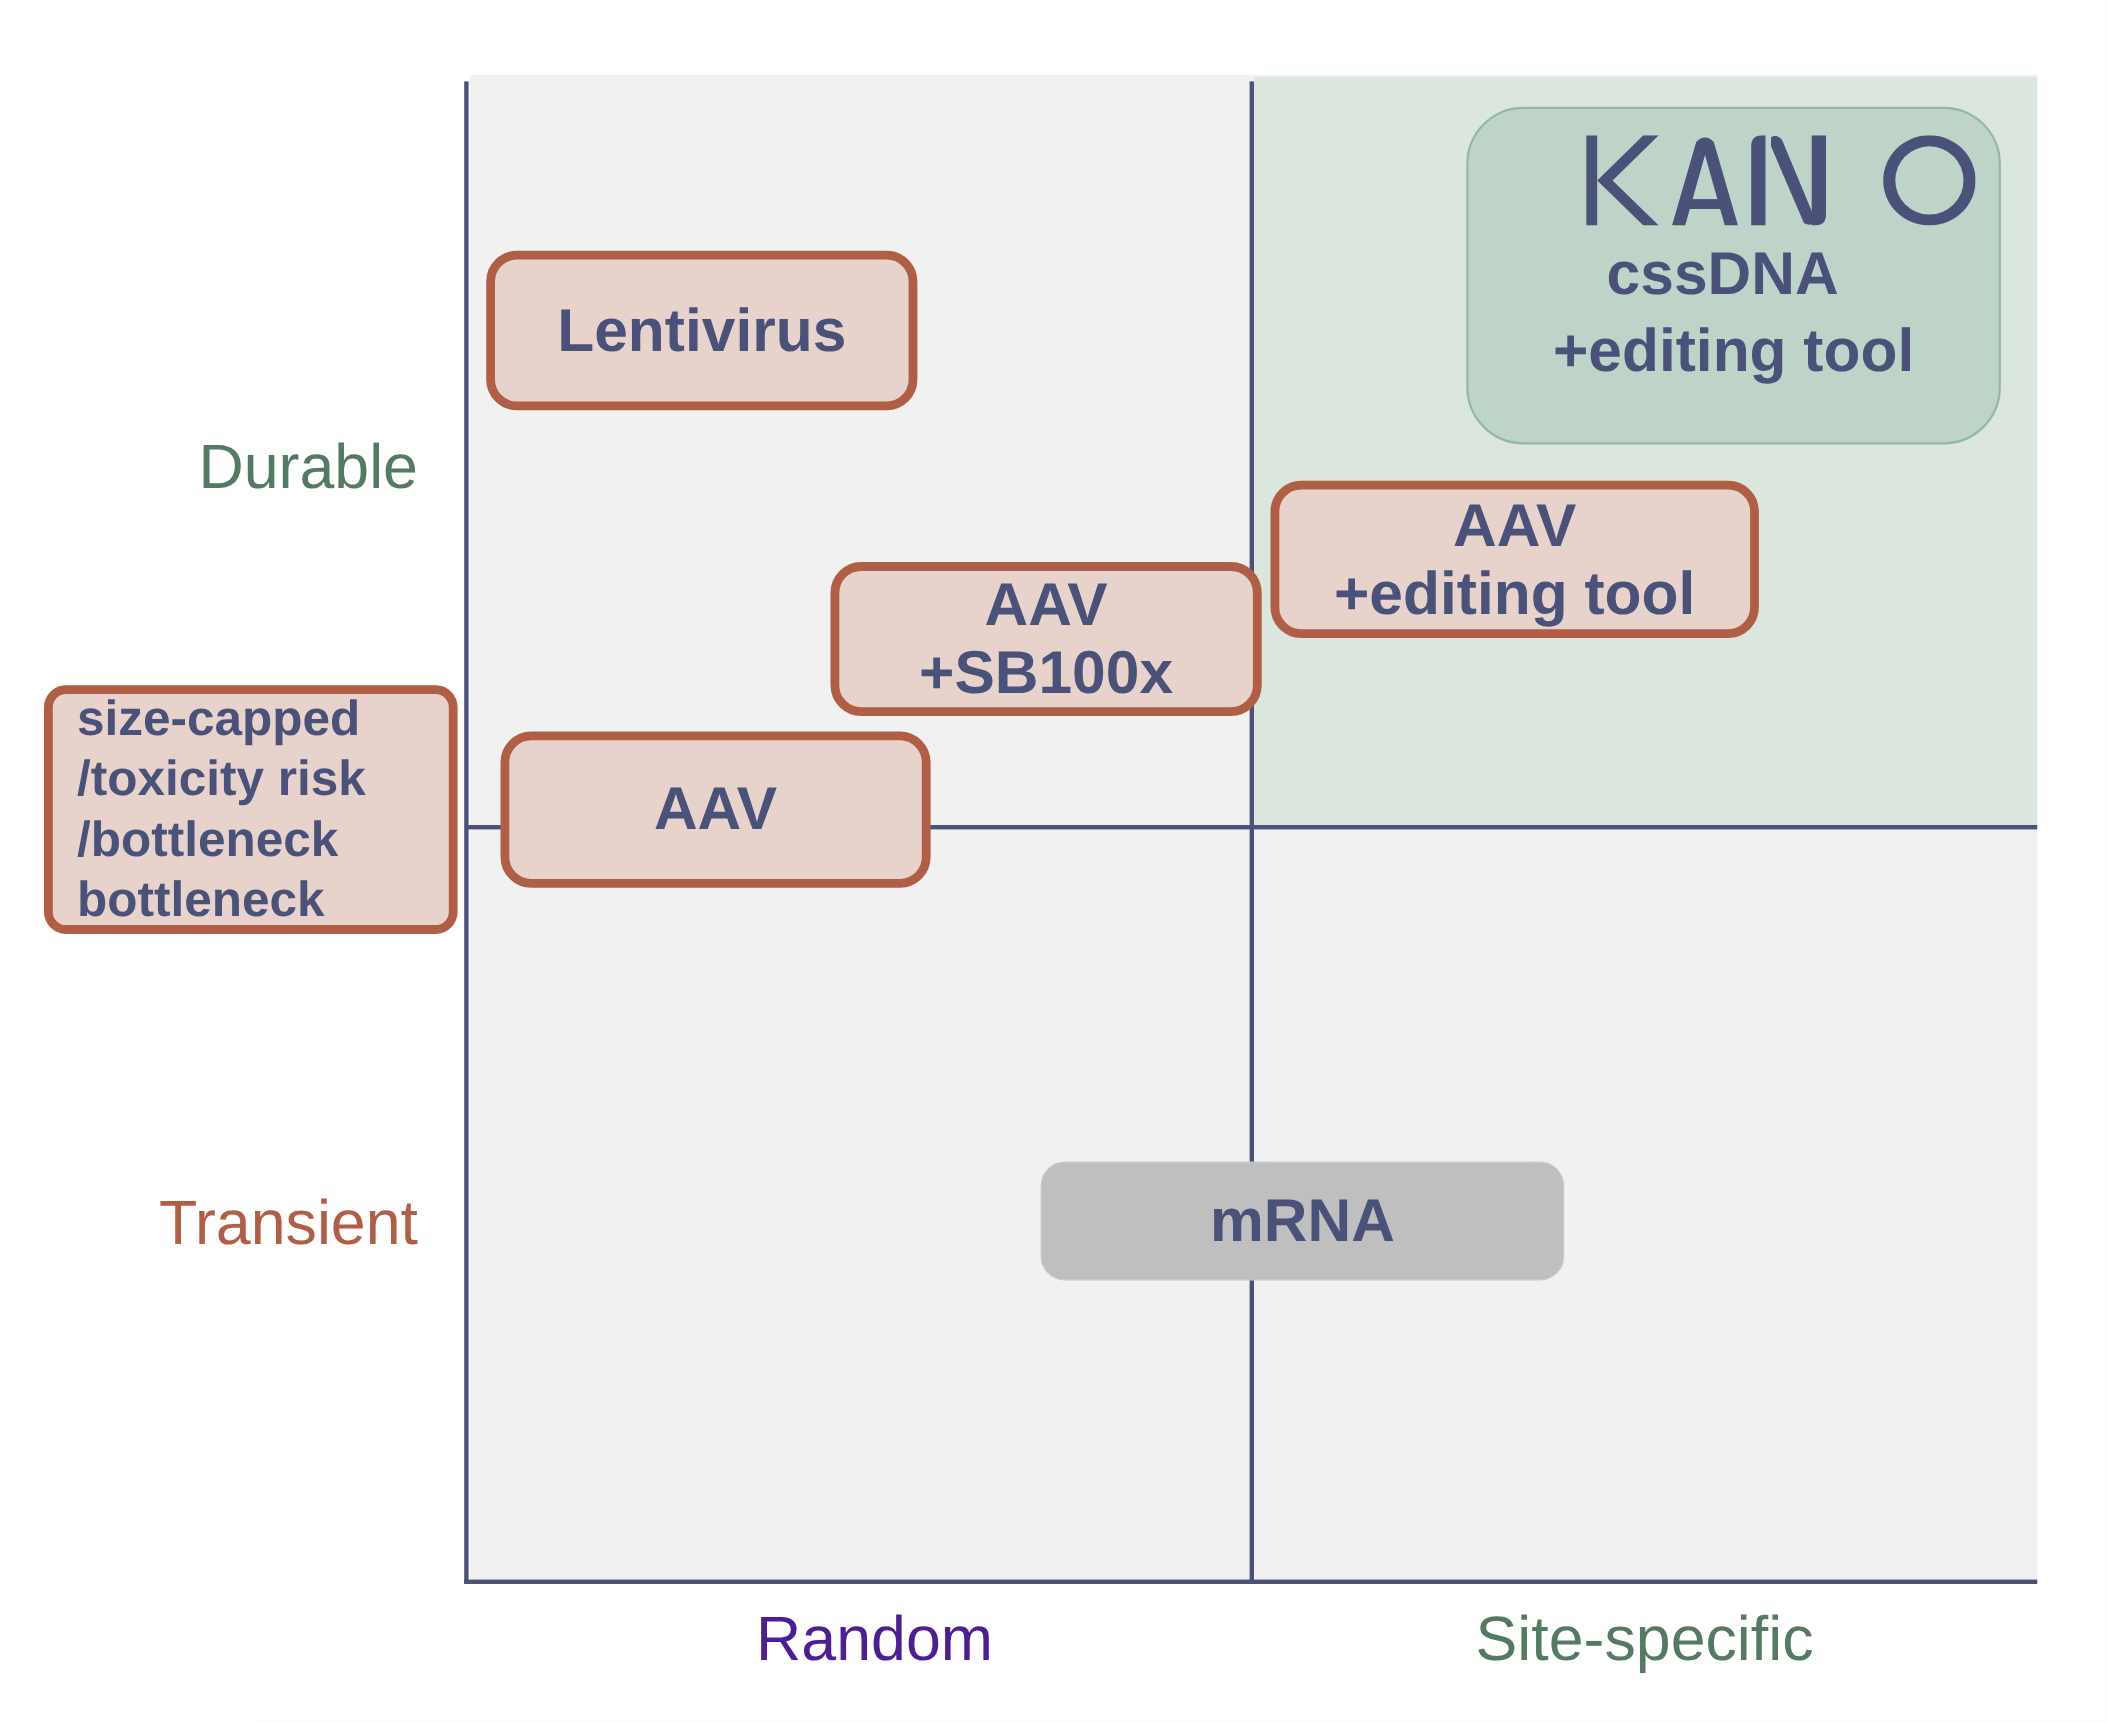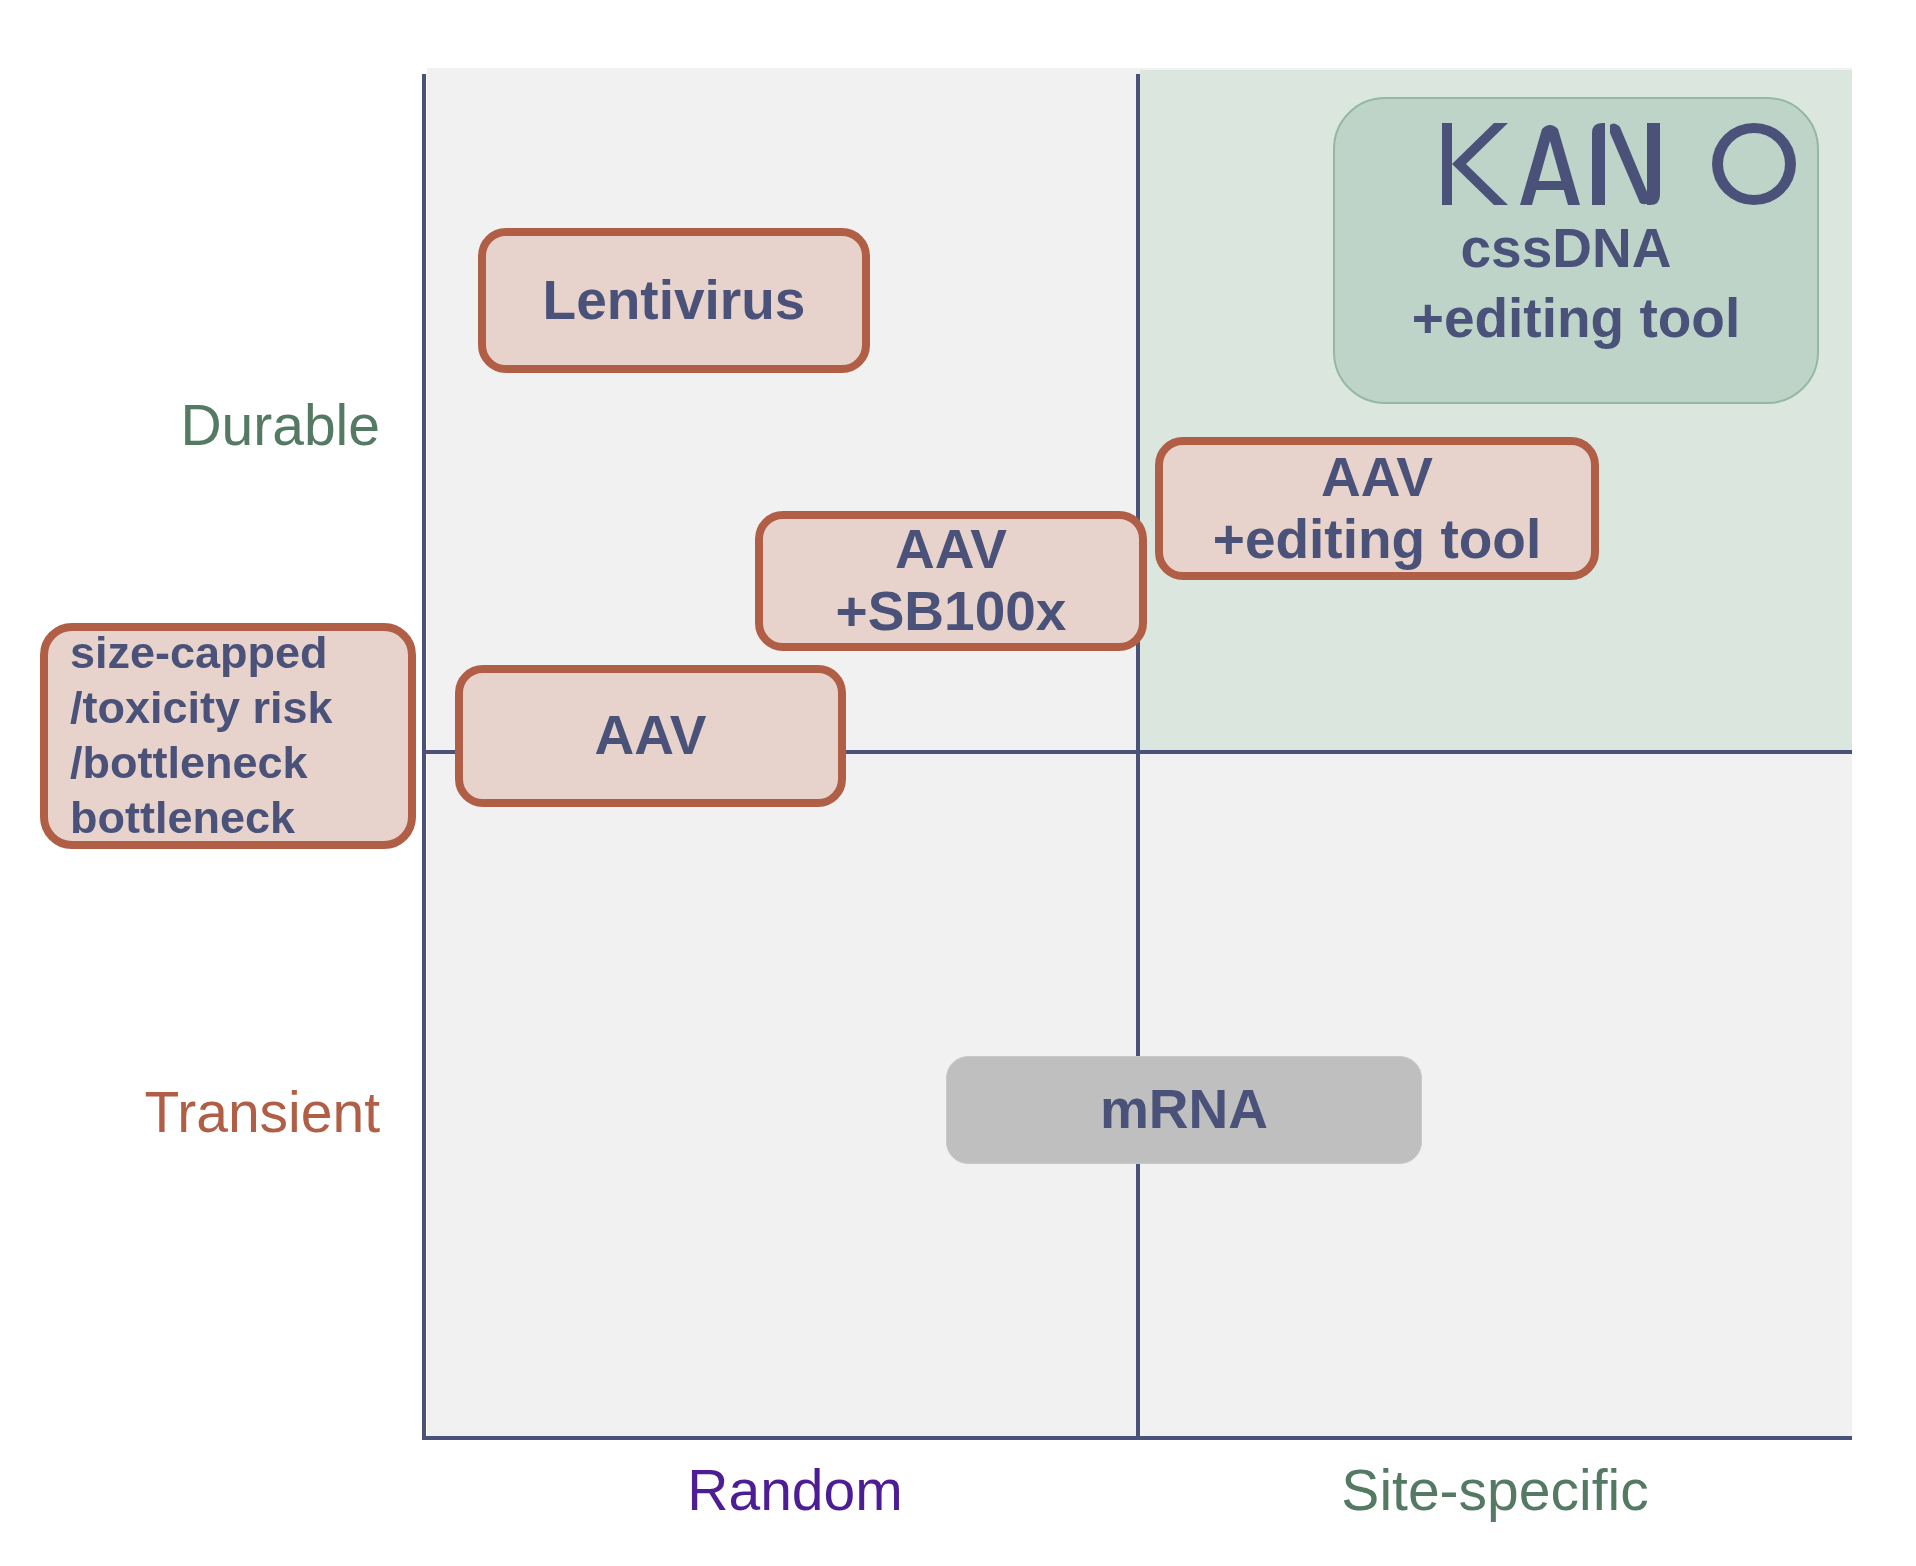--- a/index.html
+++ b/index.html
@@ -21,25 +21,25 @@
   .x-label { font-size: 57px; top: 1462px; text-align: center; }
   .x-random { left: 580px; width: 430px; color: #4c1d95; }
   .x-site { left: 1250px; width: 490px; color: #557a63; }
 
   .box { box-sizing: border-box; display: flex; flex-direction: column; align-items: center; justify-content: center;
          color: #4b527a; font-weight: bold; text-align: center; line-height: 1.12; }
   .box-orange { background: #e8d3cc; border: 8px solid #b05e45; border-radius: 28px; }
   .box-gray { background: #bfbfbf; border: 1px solid #c9c9c9; border-radius: 22px; }
   .box-kano { background: #bfd4c8; border: 2px solid #93b9a2; border-radius: 52px; justify-content: flex-start; }
 
-  .b-lenti { left: 478px; top: 228px; width: 392px; height: 145px; font-size: 55px; justify-content: center; }
+  .b-lenti { left: 442px; top: 228px; width: 392px; height: 145px; font-size: 55px; justify-content: center; }
   .b-aav-sb { left: 755px; top: 511px; width: 392px; height: 140px; font-size: 55px; }
   .b-aav-edit { left: 1155px; top: 437px; width: 444px; height: 143px; font-size: 55px; }
   .b-aav { left: 455px; top: 665px; width: 391px; height: 142px; font-size: 55px; }
-  .b-cap { left: 40px; top: 623px; width: 376px; height: 226px; font-size: 45px; border-radius: 32px;
+  .b-cap { left: 40px; top: 623px; width: 376px; height: 226px; font-size: 45px; border-radius: 20px;
            align-items: flex-start; padding-left: 22px; text-align: left; line-height: 1.22; }
   .b-mrna { left: 946px; top: 1056px; width: 476px; height: 108px; font-size: 55px; }
   .b-kano { left: 1333px; top: 97px; width: 486px; height: 307px; font-size: 55px; line-height: 1.28; }
 
   .kano-logo { width: 354px; height: 82px; margin-top: 24px; margin-left: 86px; flex: none; }
   .kano-line1 { margin-top: 8px; margin-left: -20px; }
   .kano-line2 { margin-left: 0; }
 </style>
 </head>
 <body>

